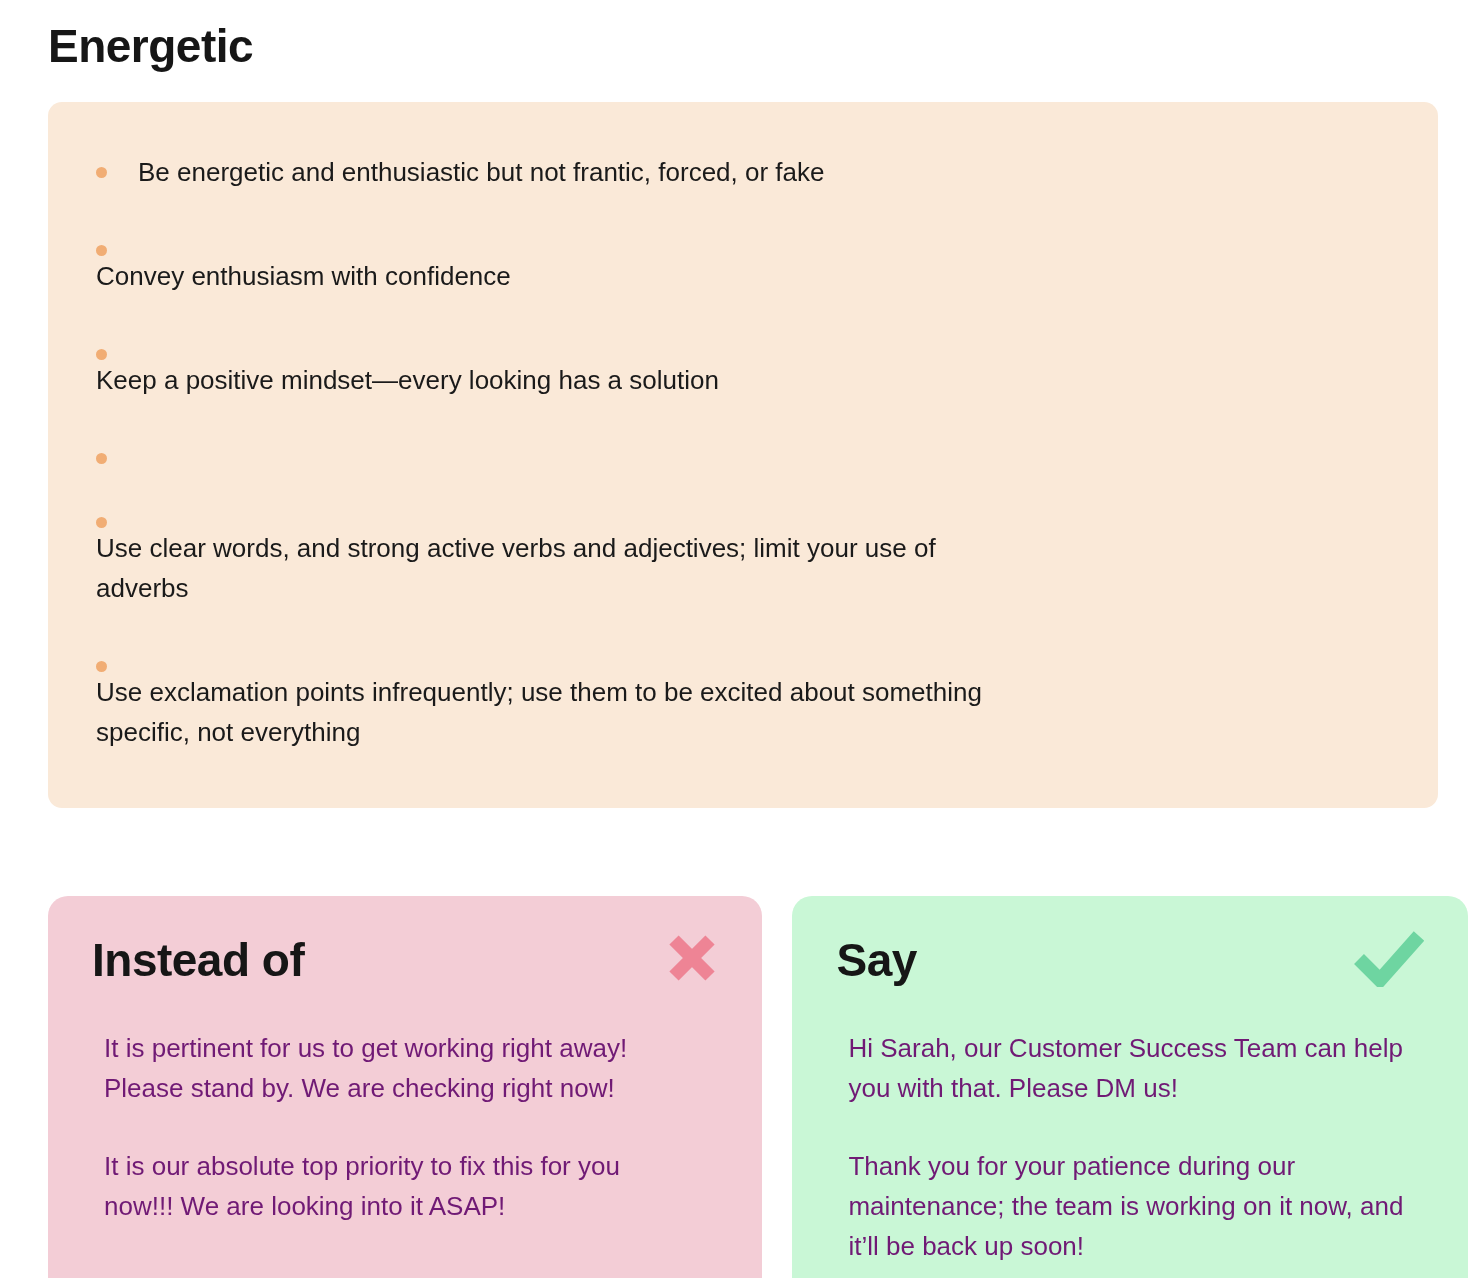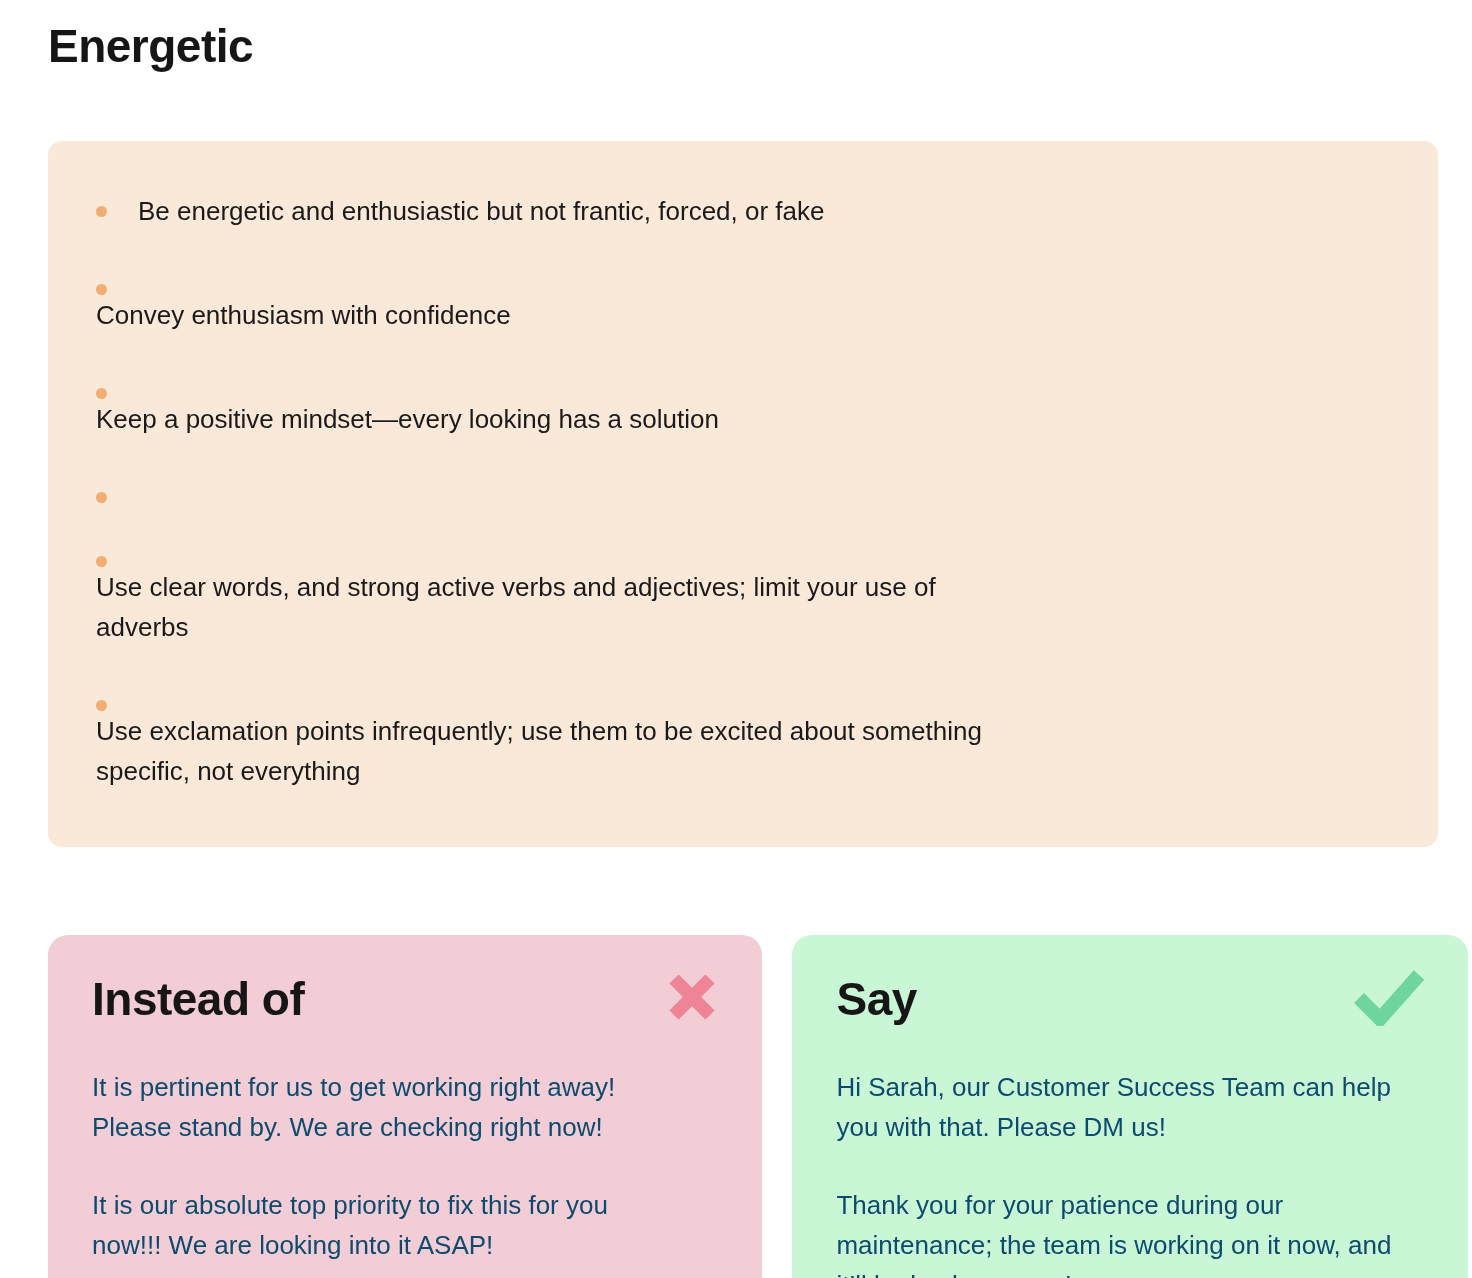--- a/index.html
+++ b/index.html
@@ -19,21 +19,21 @@
   .page-title {
     margin: 0;
     font-size: 46px;
     line-height: 52px;
     font-weight: 700;
     letter-spacing: -0.5px;
     color: var(--text, #161616);
   }
   
   .guidelines-panel {
-    margin-top: 69px;
+    margin-top: 30px;
     width: 1390px;
     box-sizing: border-box;
     background: var(--guidelines-bg, #FAE9D8);
     border-radius: 14px;
     padding: 50px 48px 56px 48px;
   }
   .guidelines-list {
     list-style: none;
     margin: 0;
     padding: 0;
@@ -95,25 +95,25 @@
     letter-spacing: -0.5px;
     color: var(--text, #161616);
   }
   .card-icon {
     flex: 0 0 auto;
   }
   .card-body {
     margin-top: 40px;
   }
   .card-body p {
-    margin: 0;
+    margin: 12px;
     font-size: 26px;
     line-height: 40px;
     max-width: 578px;
-    color: #0c4a6e;
+    color: #701a75;
   }
   .card-body p + p {
     margin-top: 38px;
   }
 </style>
 </head>
 <body>
 
 <div class="page">
 

